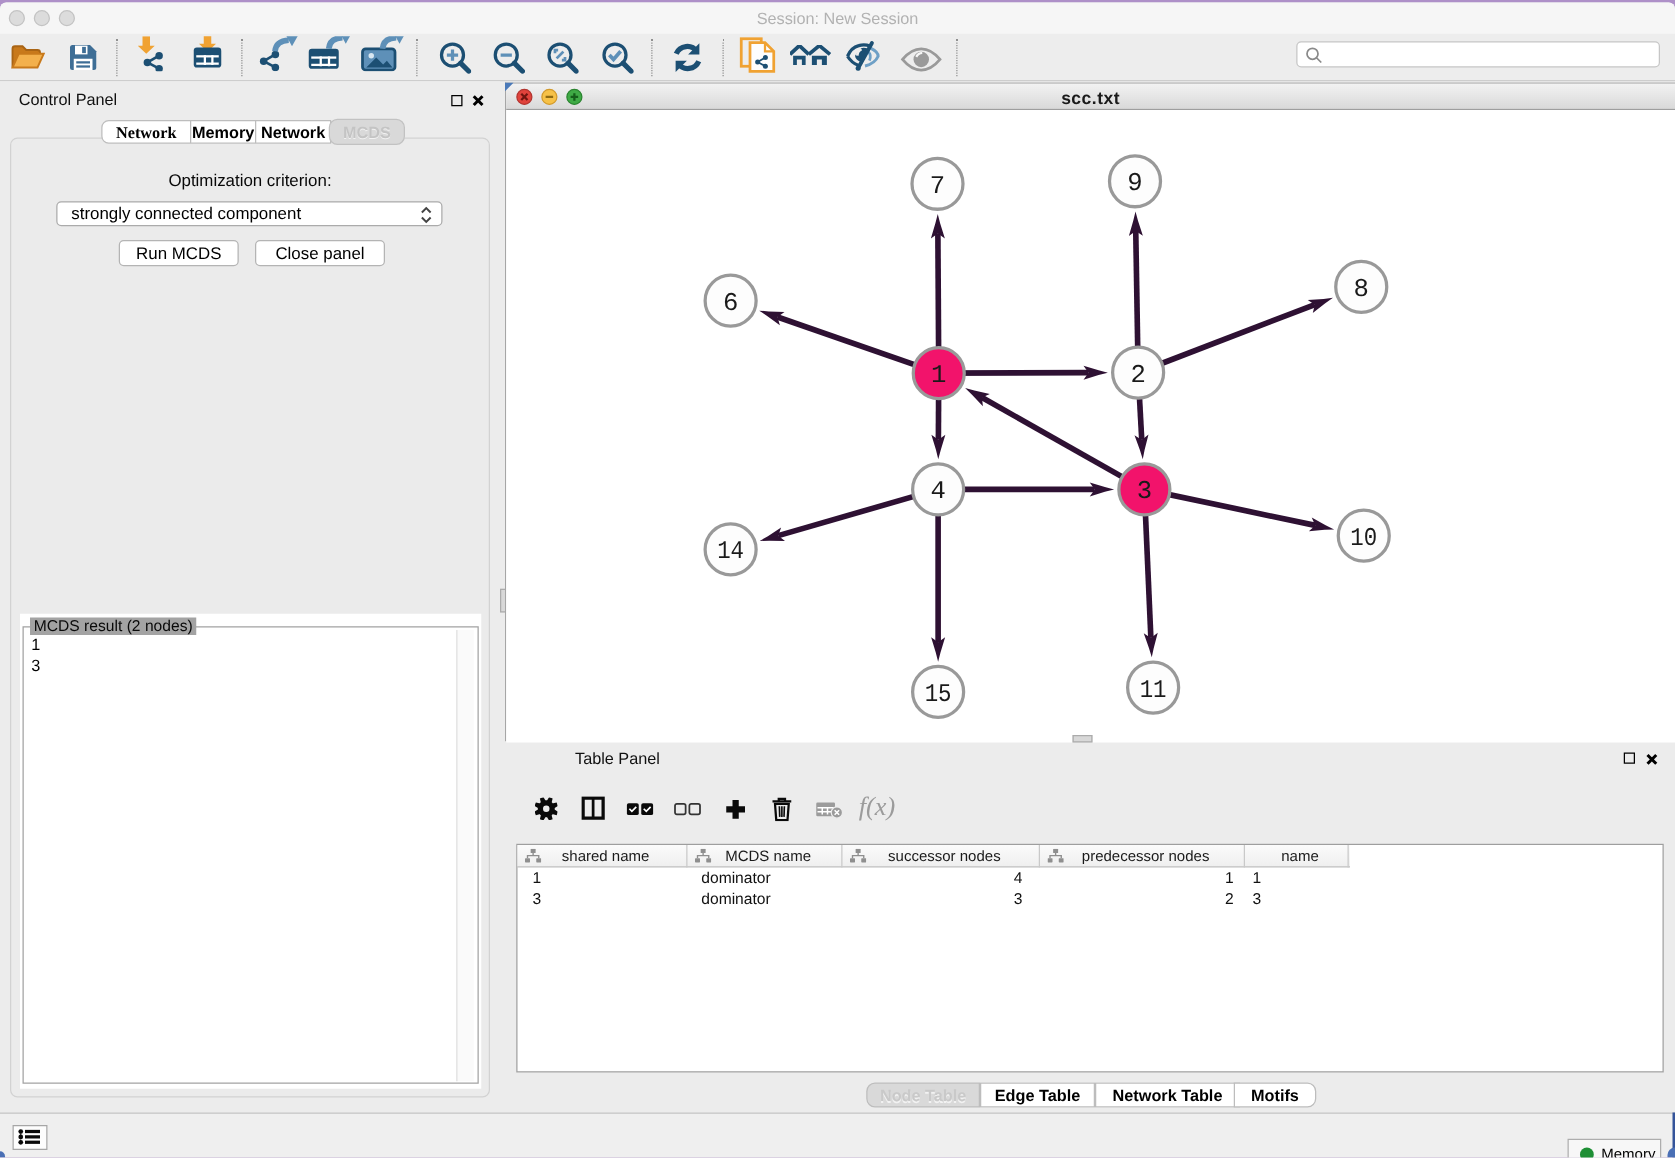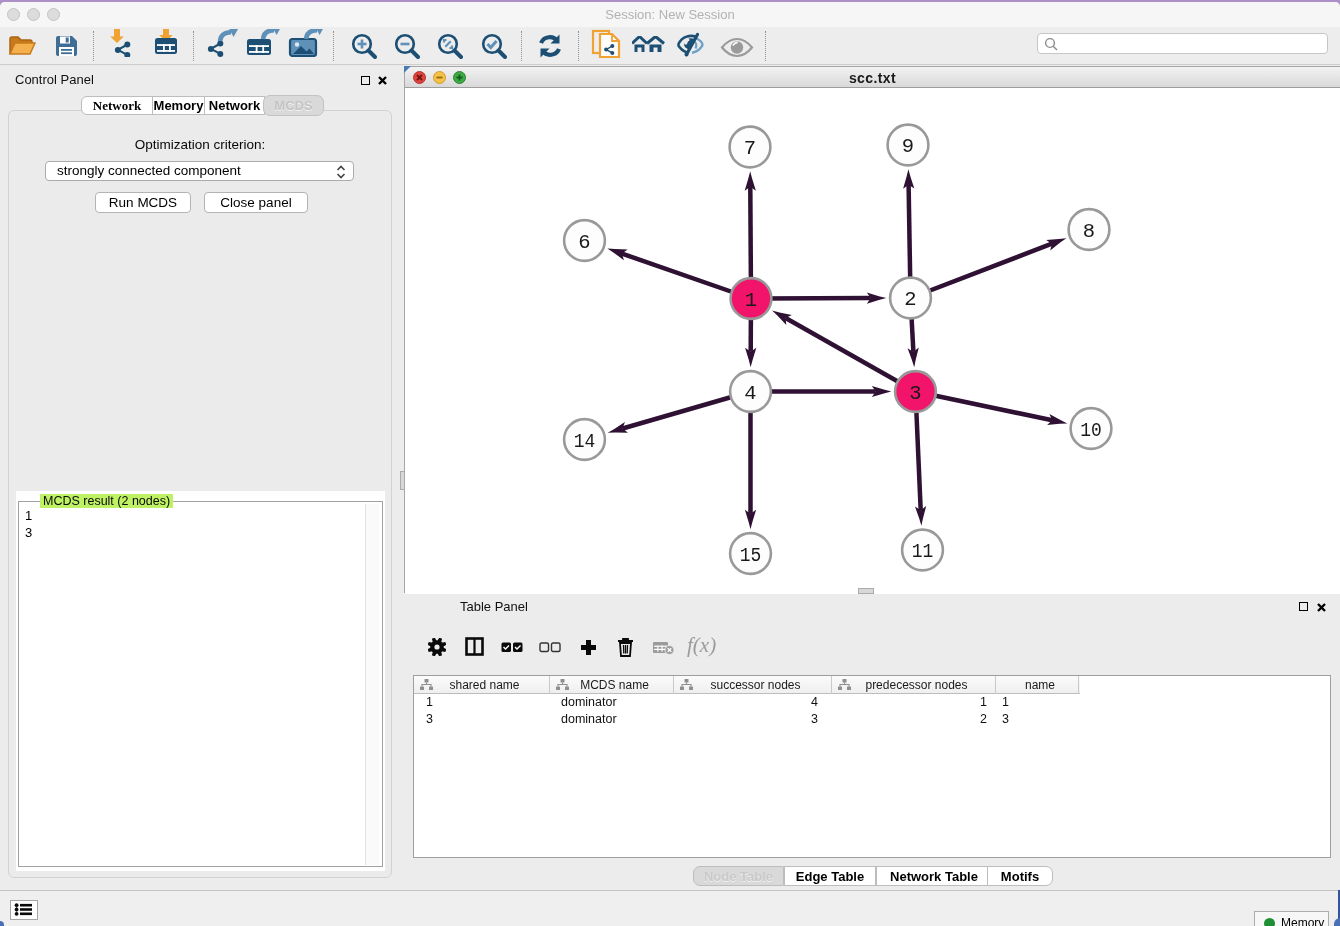--- a/index.html
+++ b/index.html
@@ -16,21 +16,21 @@
 .floatbtn { position:absolute; width:9px; height:9px; border:1.6px solid #000; }
 .closex { position:absolute; font-size:13px; font-weight:bold; color:#000; }
 .tab { position:absolute; top:31px; height:19px; background:#fff; border:1px solid #BDBDBD; font-size:13px; font-weight:bold; color:#000; text-align:center; line-height:18px; }
 #tab-mcds { position:absolute; left:263px; top:30px; width:61px; height:21px; background:#D9D9D9; border:1px solid #C2C2C2; border-radius:7px; font-size:13px; font-weight:bold; text-align:center; line-height:20px; color:#C4C4C4; text-shadow:0 1px 0 #F2F2F2; }
 #cp-inner { position:absolute; left:8px; top:45px; width:384px; height:768px; background:#EBEBEB; border:1px solid #D2D2D2; border-radius:6px; }
 #opt-label { position:absolute; left:0; top:72px; width:100%; text-align:center; font-size:13.5px; color:#080808; }
 #combo { position:absolute; left:45px; top:96px; width:309px; height:20px; background:#fff; border:1px solid #ABABAB; border-radius:4px; font-size:13.5px; line-height:18px; padding-left:11px; color:#000; }
 .btn { position:absolute; top:127px; height:21px; background:#fff; border:1px solid #B4B4B4; border-radius:4px; font-size:13.5px; text-align:center; line-height:19px; color:#000; }
 #resultbox { position:absolute; left:16px; top:426px; width:369px; height:380px; background:#fff; }
 #fieldset { position:absolute; left:2px; top:10px; width:365px; height:366px; border:1px solid #A2A2A2; }
-#legend { position:absolute; left:5px; top:-8px; background:#bef264; font-size:12.5px; padding:0 3px; color:#0a0a0a;margin-left:16px; }
+#legend { position:absolute; left:5px; top:-8px; background:#a3a3a3; font-size:12.5px; padding:0 3px; color:#0a0a0a; }
 #resulttext { position:absolute; left:6px; top:5px; font-size:13px; line-height:17px; color:#000; }
 #rscroll { position:absolute; right:3px; top:2px; width:14px; height:361px; background:#FAFAFA; border-left:1px solid #E0E0E0; }
 #vsplit { position:absolute; left:400px; top:469px; width:7px; height:19px; background:#D8D8D8; border:1px solid #ABABAB; }
 #netframe { position:absolute; left:404px; top:64px; width:936px; height:527px; background:#fff; border:1px solid #A6A6A6; border-right:none; border-bottom:none; }
 #nettitle { position:absolute; left:0; top:0; width:100%; height:21px; background:linear-gradient(#F2F2F2,#D9D9D9); border-bottom:1px solid #9E9E9E; }
 #nettitle span { position:absolute; width:100%; text-align:center; top:3px; font-size:14px; font-weight:bold; letter-spacing:0.4px; color:#1a1a1a; }
 .mtl { position:absolute; top:3.5px; width:13px; height:13px; border-radius:50%; font-size:11px; font-weight:bold; text-align:center; line-height:12px; }
 #canvas { position:absolute; left:0; top:21px; width:935px; height:506px; background:#fff; }
 #hsplit { position:absolute; left:858px; top:586px; width:16px; height:6px; background:#D8D8D8; border:1px solid #ABABAB; }
 #tpanel { position:absolute; left:404px; top:595px; width:936px; height:293px; background:#ECECEC; }

